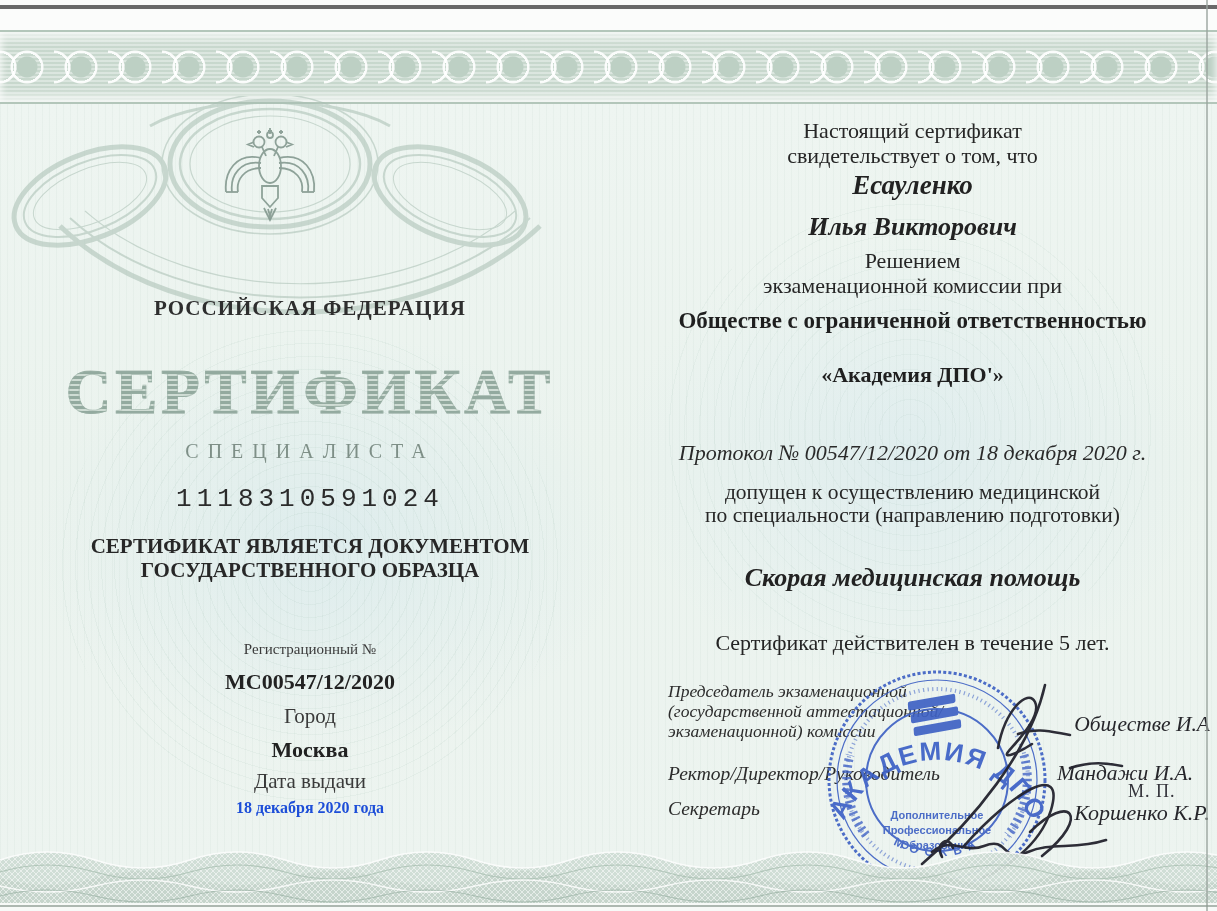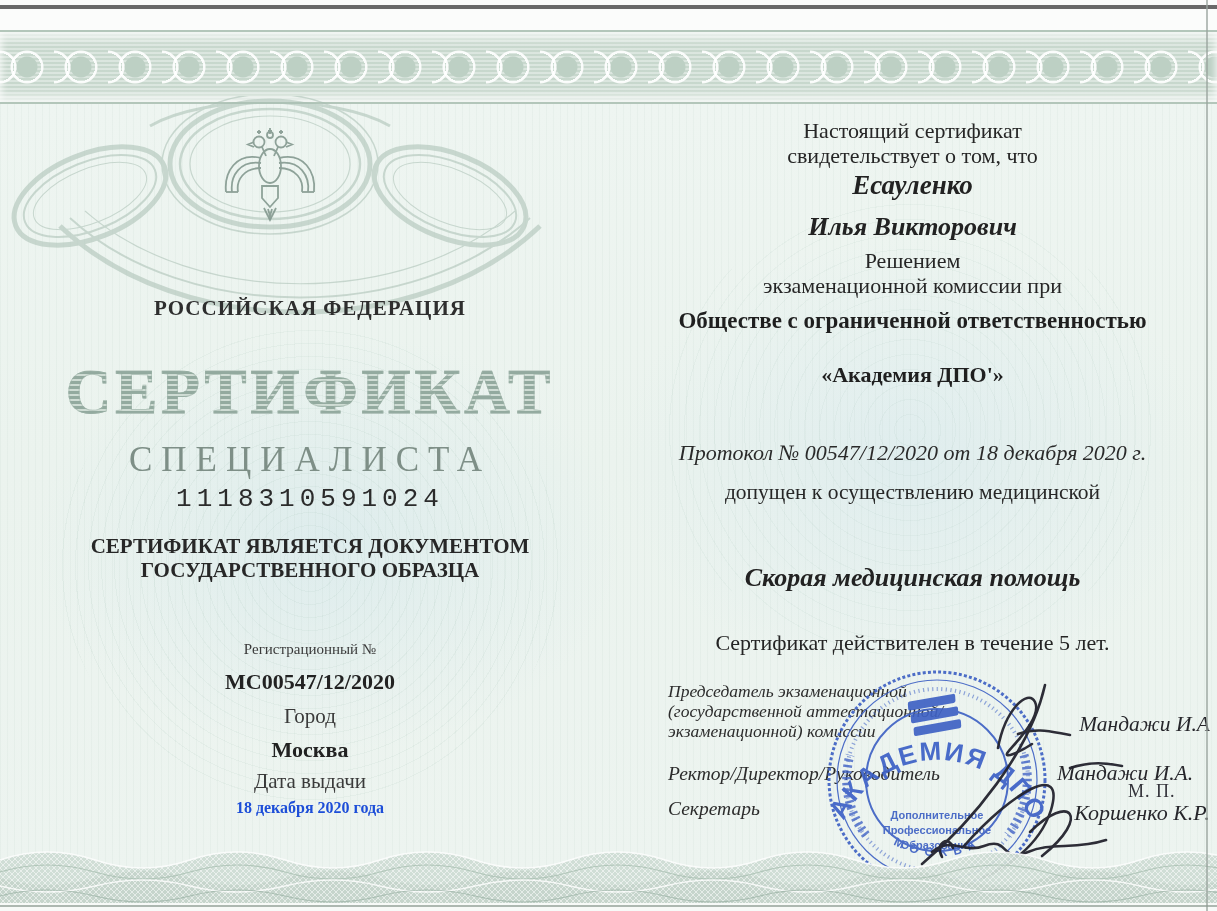--- a/index.html
+++ b/index.html
@@ -56,21 +56,21 @@
   .col-right{position:absolute;left:630px;top:0;width:565px;}
   .cl{position:absolute;left:0;width:100%;text-align:center;}
   .country{top:296px;font-weight:bold;font-size:21px;letter-spacing:1px;color:#2e2e2e;}
   .big-title{
     top:356px;font-weight:bold;font-size:63px;letter-spacing:4px;
     font-family:"Liberation Serif",serif;
     background:repeating-linear-gradient(180deg,#93aa9f 0 3px,#cfdcd4 3px 5px);
     -webkit-background-clip:text;background-clip:text;color:transparent;
     -webkit-text-stroke:1px rgba(154,176,166,.55);
   }
-  .sub-title{top:440px;font-size:35px;letter-spacing:9px;color:#7e8f87;}
+  .sub-title{top:440px;font-size:20px;letter-spacing:9px;color:#7e8f87;}
   .cert-number{top:484px;font-family:"Liberation Mono","DejaVu Sans Mono",monospace;font-size:26px;letter-spacing:5px;color:#2b2b2b;}
   .statement{top:534px;font-weight:bold;font-size:21px;line-height:24px;color:#272727;}
   .reg-label{top:641px;font-size:15px;color:#3a3a3a;}
   .reg-number{top:669px;font-weight:bold;font-size:22px;color:#222;}
   .city-label{top:704px;font-size:21px;color:#3a3a3a;}
   .city{top:737px;font-weight:bold;font-size:22px;color:#222;}
   .date-label{top:769px;font-size:21px;color:#3a3a3a;}
   .date{top:799px;font-weight:bold;font-size:16px;color:#1d4ed8;}
 
   .intro{top:118px;font-size:22px;line-height:25px;color:#262626;}
@@ -177,34 +177,35 @@
     <div class="cl patronymic">Илья Викторович</div>
     <div class="cl decision">
       <div>Решением</div>
       <div>экзаменационной комиссии при</div>
     </div>
     <div class="cl org-type">Обществе с ограниченной ответственностью</div>
     <div class="cl org-name">«Академия ДПО'»</div>
     <div class="cl protocol">Протокол № 00547/12/2020 от 18 декабря 2020 г.</div>
     <div class="cl admission">
       <div>допущен к осуществлению медицинской</div>
+      <div>по специальности (направлению подготовки)</div>
     </div>
     <div class="cl specialty">Скорая медицинская помощь</div>
     <div class="cl validity">Сертификат действителен в течение 5 лет.</div>
   </div>
 
   <div class="role role1">
     <div>Председатель экзаменационной</div>
     <div>(государственной аттестационной/</div>
     <div>экзаменационной) комиссии</div>
   </div>
   <div class="role role2">Ректор/Директор/Руководитель</div>
   <div class="role role3">Секретарь</div>
 
-  <div class="sig-name name1">Мандажи И.А</div>
+  <div class="sig-name name1">Обществе И.А</div>
   <div class="sig-name name2">Мандажи И.А.</div>
   <div class="sig-name name3">Коршенко К.Р.</div>
   <div class="mp">М. П.</div>
 
   <svg class="stamp-svg" width="230" height="248" viewBox="0 0 230 248" style="opacity:.92">
     <g fill="none" stroke="#3f62c4">
       <circle cx="115" cy="117" r="108" stroke-width="3" stroke-dasharray="3 2.2"></circle>
       <circle cx="115" cy="117" r="100" stroke-width="1.2"></circle>
       <circle cx="115" cy="117" r="71" stroke-width="2"></circle>
       <path d="M44 172 A 90 90 0 0 1 28 92" stroke-width="9" stroke-dasharray="2.5 3.5" opacity=".85"></path>

